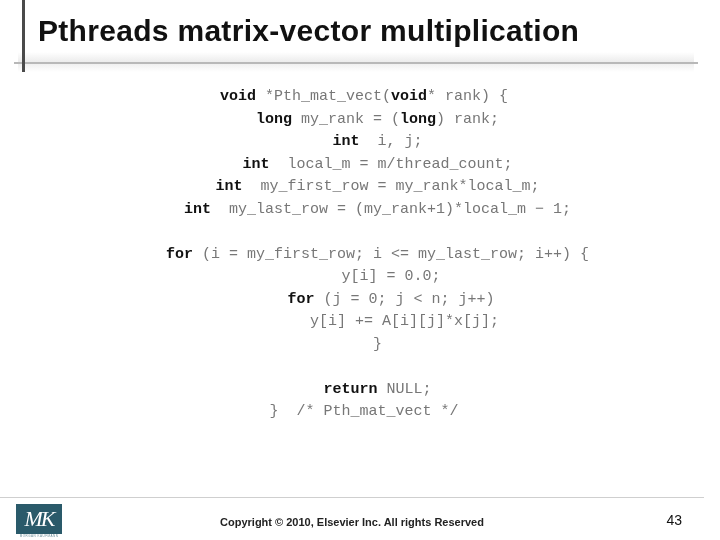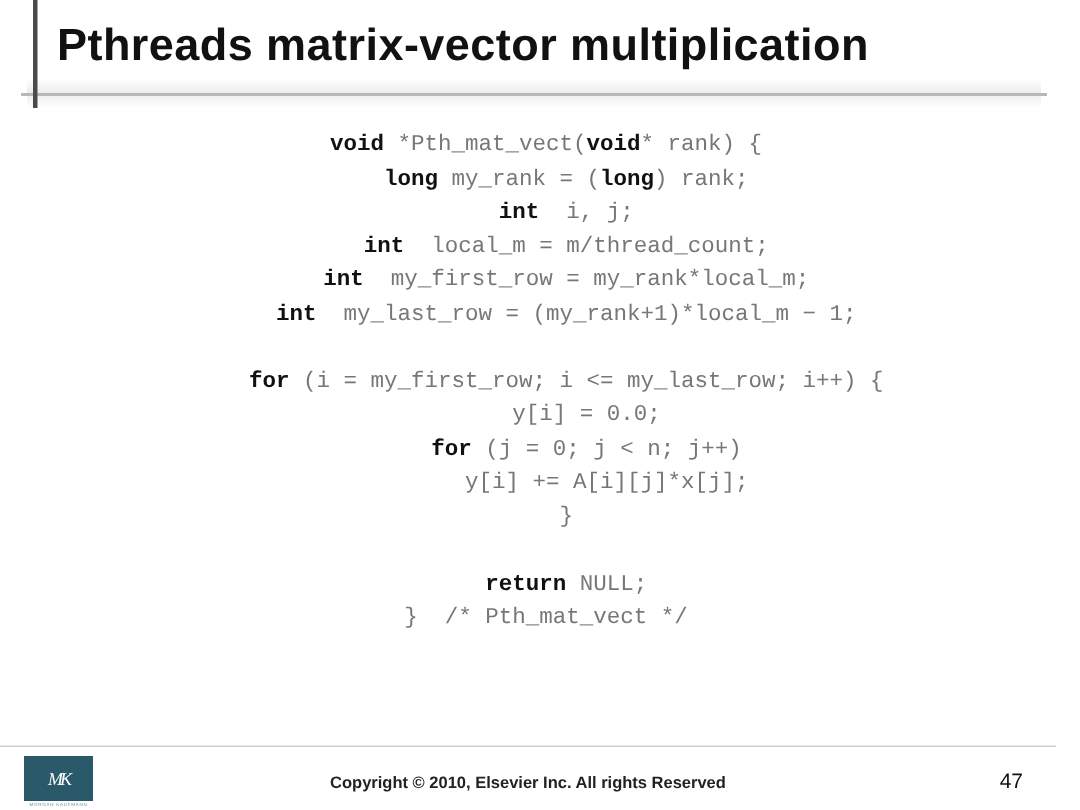--- a/index.html
+++ b/index.html
@@ -90,21 +90,21 @@
     left: 16px;
     bottom: 6px;
     width: 46px;
     height: 30px;
     background: #2a5a6a;
     display: flex;
     align-items: center;
     justify-content: center;
     color: #fff;
     font-family: Georgia, "Times New Roman", serif;
-    font-size: 12px;
+    font-size: 22px;
     letter-spacing: -2px;
     font-style: italic;
   }
   .logo-sub {
     position: absolute;
     left: 16px;
     bottom: 2px;
     width: 46px;
     text-align: center;
     font-size: 3px;
@@ -158,16 +158,16 @@
 <span></span>
 <span class="kw">   return</span><span> NULL;</span>
 <span>}  /* Pth_mat_vect */</span></div>
 
   <div class="footer">
     <div class="logo">
       <span>MK</span>
     </div>
     <div class="logo-sub">MORGAN KAUFMANN</div>
     <div class="copyright">Copyright © 2010, Elsevier Inc. All rights Reserved</div>
-    <div class="page-num">47</div>
+    <div class="page-num">43</div>
   </div>
 
 </div>
 
 </body></html>

